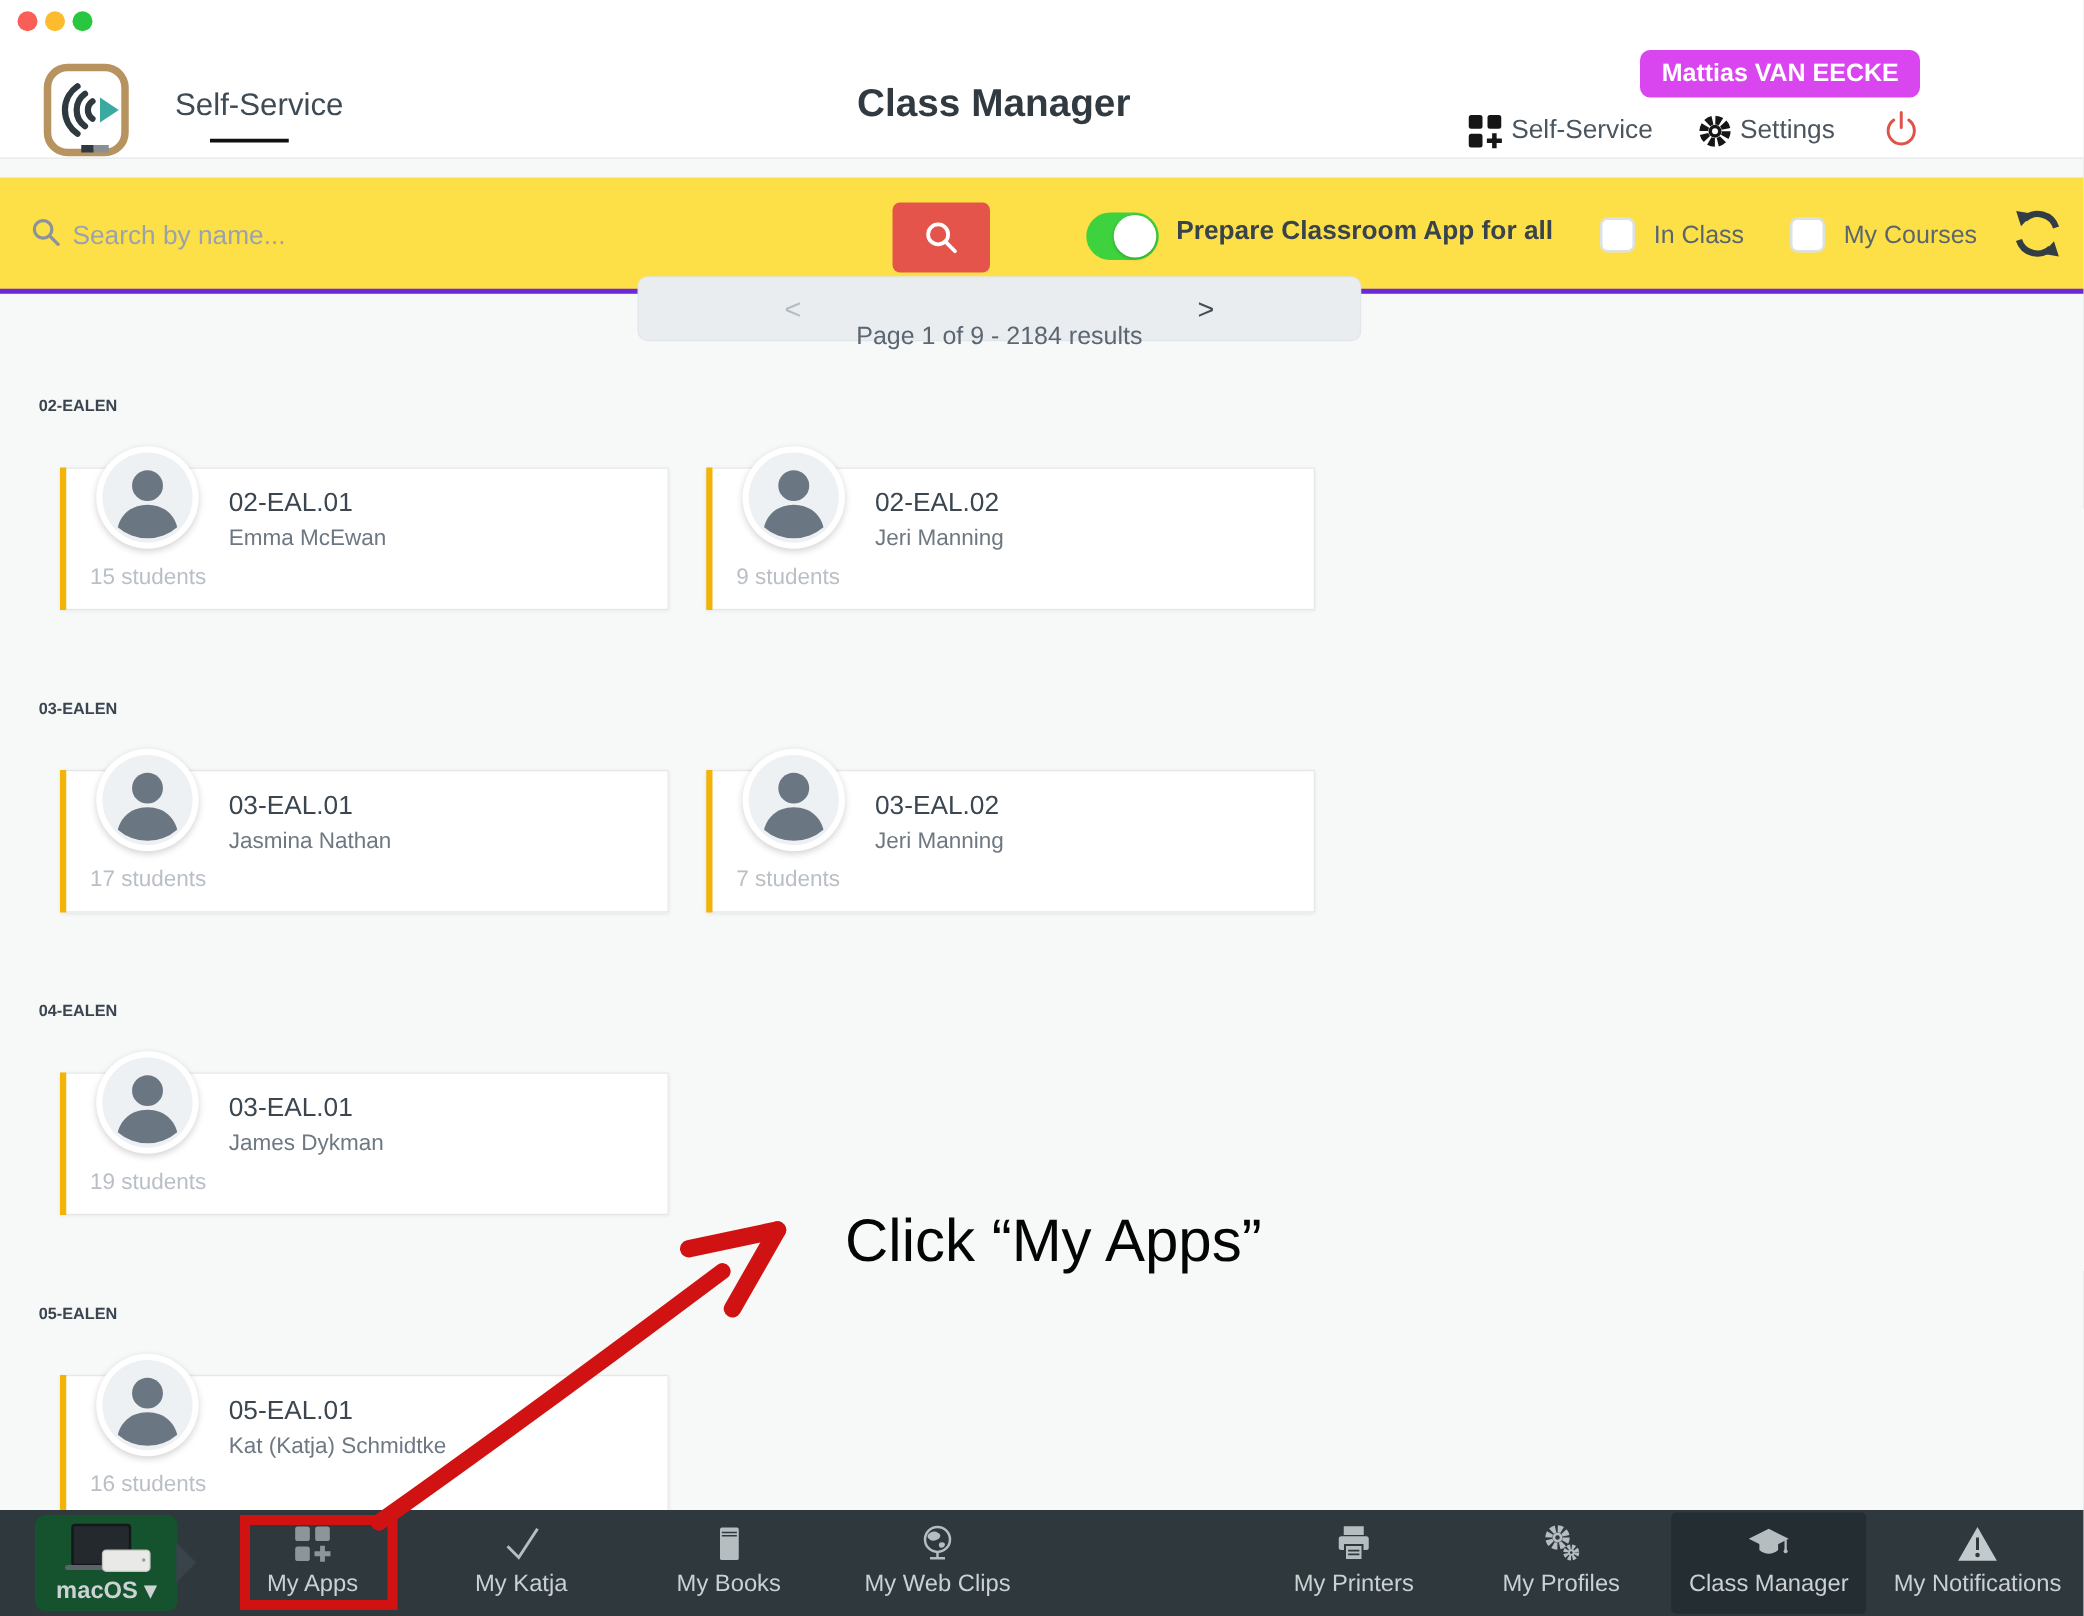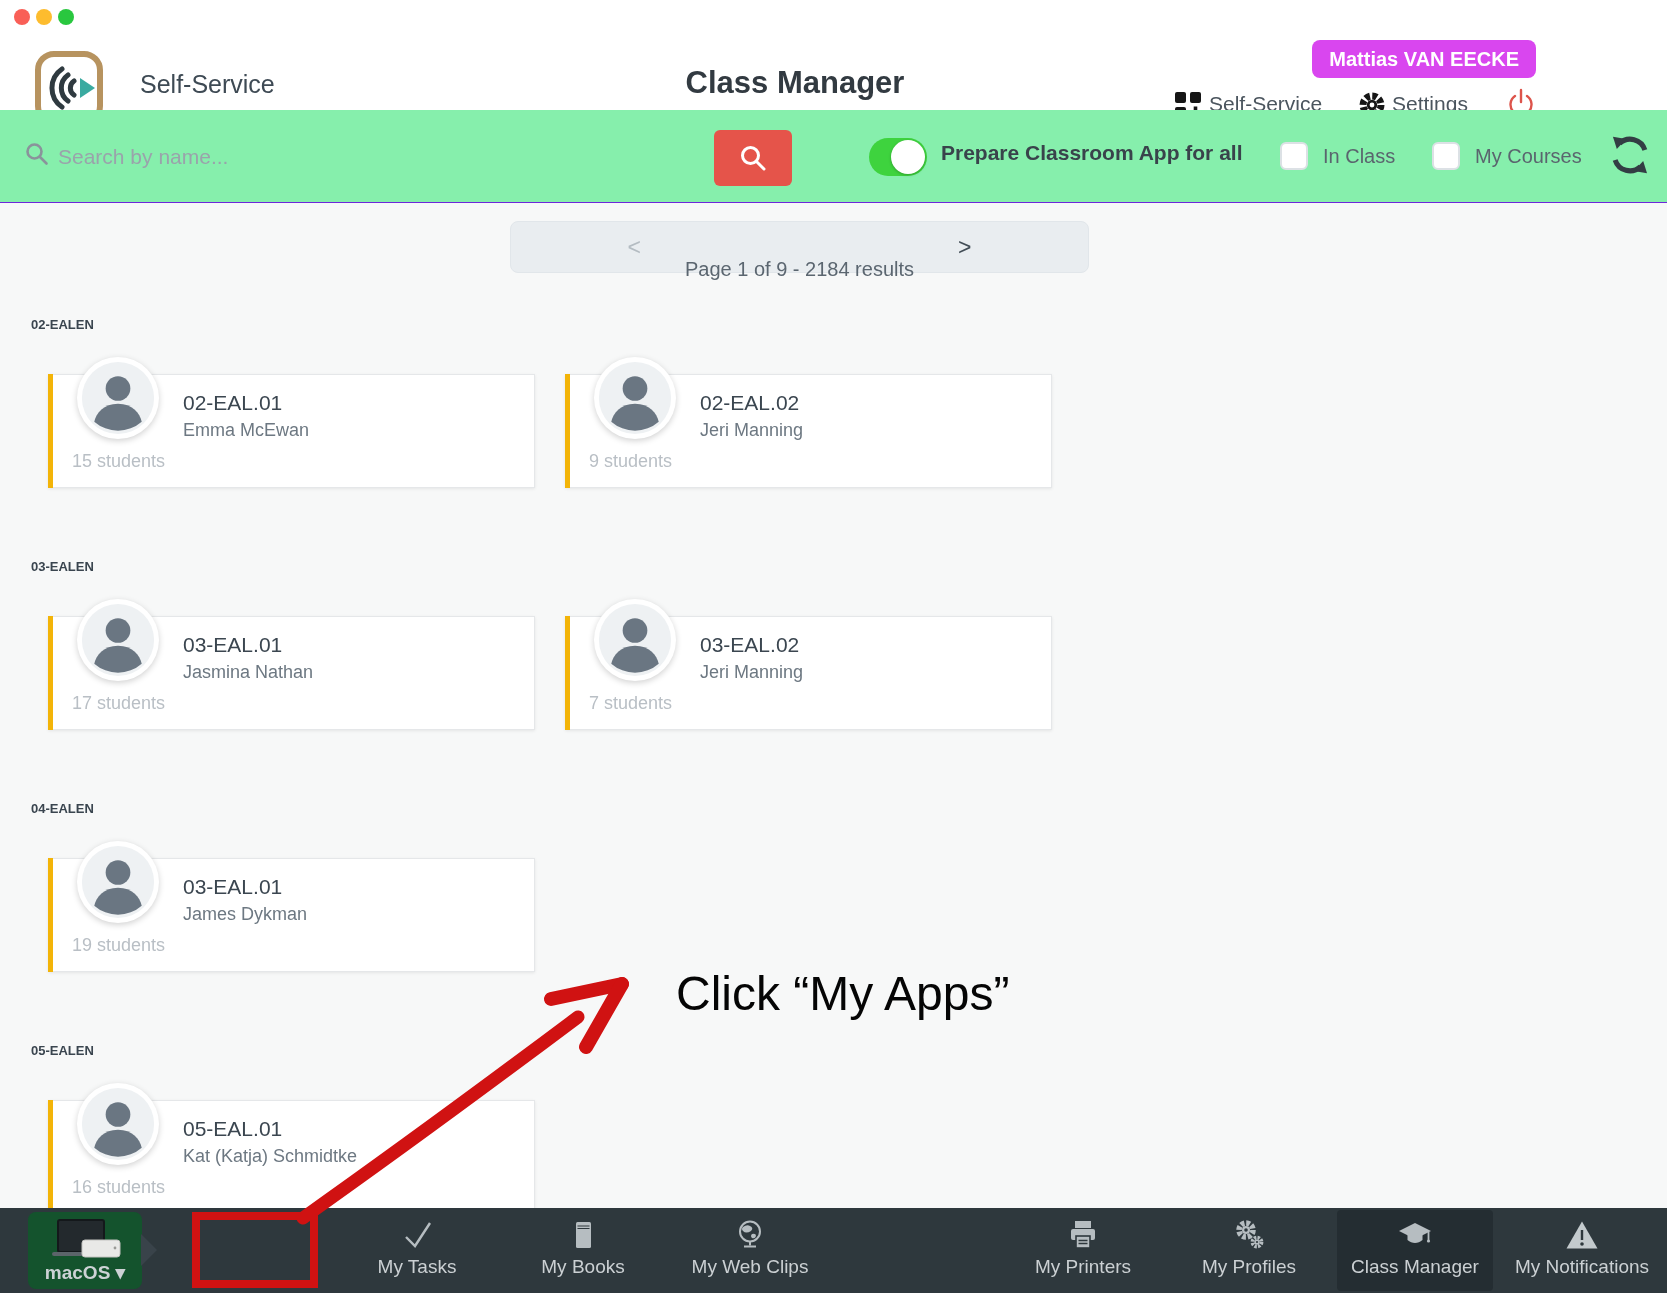--- a/index.html
+++ b/index.html
@@ -12,21 +12,21 @@
   .abs{position:absolute;}
   
   #header{position:absolute;top:0;left:0;width:100%;height:127px;background:#ffffff;border-bottom:1px solid #e4e6e8;}
   .tl{position:absolute;top:9px;width:16px;height:16px;border-radius:50%;}
   #app-title-left{position:absolute;left:140px;top:70px;font-size:25px;color:#3e4a54;}
   #title-underline{position:absolute;left:168px;top:111px;width:63px;height:3px;background:#111;}
   #page-title{position:absolute;left:795px;top:65px;transform:translateX(-50%);font-size:31px;font-weight:bold;color:#323a41;white-space:nowrap;}
   #user-badge{position:absolute;right:131px;top:40px;height:38px;line-height:38px;padding:0 17px;background:#d946ef;color:#fff;font-size:20px;font-weight:600;border-radius:8px;}
   .hdr-nav-label{position:absolute;top:92px;font-size:21px;color:#4b555e;white-space:nowrap;}
   
-  #search-row{position:absolute;top:110px;left:0;width:100%;height:93px;background:#86efac;border-bottom:1px solid #6d28d9;}
+  #search-row{position:absolute;top:142px;left:0;width:100%;height:93px;background:#fde047;border-bottom:4px solid #6d28d9;}
   #search-input{position:absolute;left:56px;top:30px;width:560px;height:34px;border:none;outline:none;font-size:21px;color:#41505b;background:transparent;font-family:"Liberation Sans",sans-serif;}
   #search-input::placeholder{color:#9aa3ab;}
   #search-button{position:absolute;left:714px;top:20px;width:78px;height:56px;background:#e5544a;border:none;border-radius:6px;cursor:pointer;display:flex;align-items:center;justify-content:center;}
   #prepare-toggle{position:absolute;left:869px;top:28px;width:58px;height:38px;border-radius:19px;background:#3ed33e;}
   #prepare-toggle .knob{position:absolute;right:2px;top:2px;width:34px;height:34px;border-radius:50%;background:#fff;box-shadow:0 1px 3px rgba(0,0,0,.25);}
   #prepare-label{position:absolute;left:941px;top:31px;font-size:21px;font-weight:bold;color:#39434b;white-space:nowrap;}
   .chk{position:absolute;top:32px;width:28px;height:28px;border:2px solid #dce1e5;border-radius:6px;background:#fff;}
   .chk-label{position:absolute;top:35px;font-size:20px;color:#5a656e;white-space:nowrap;}
   
   #pagination{position:absolute;left:510px;top:221px;width:579px;height:52px;background:#e9edf0;border:1px solid #e1e6ea;border-radius:8px;display:flex;align-items:center;justify-content:center;gap:44px;}
@@ -243,26 +243,35 @@
       <div class="pt"></div>
       <svg style="position:absolute;left:22px;top:6px;" width="72" height="44" viewBox="0 0 72 44">
         <rect x="8" y="2" width="46" height="32" rx="2" fill="#23292d" stroke="#14181b" stroke-width="2"></rect>
         <rect x="2" y="34" width="58" height="4" rx="2" fill="#5c646a"></rect>
         <rect x="32" y="22" width="38" height="17" rx="3" fill="#e9e9e7" stroke="#c4c4c1" stroke-width="1"></rect>
         <circle cx="65" cy="30" r="1.4" fill="#9a9a96"></circle>
       </svg>
       <div class="os-label">macOS ▾</div>
     </div>
 
+    <div class="dock-item" style="left:175px;">
+      <svg width="32" height="32" viewBox="0 0 30 30">
+        <rect x="2" y="2" width="11" height="11" rx="2" fill="#8d959a"></rect>
+        <rect x="17" y="2" width="11" height="11" rx="2" fill="#8d959a"></rect>
+        <rect x="2" y="17" width="11" height="11" rx="2" fill="#8d959a"></rect>
+        <path d="M22.5 16.5 v12 M16.5 22.5 h12" stroke="#8d959a" stroke-width="3.6"></path>
+      </svg>
+      <div class="dock-label">My Apps</div>
+    </div>
 
     <div class="dock-item" style="left:342px;">
       <svg width="34" height="32" viewBox="0 0 34 32">
         <path d="M6 18 l9 9 L30 4" fill="none" stroke="#b6bdc1" stroke-width="2.4"></path>
       </svg>
-      <div class="dock-label">My Tasks</div>
+      <div class="dock-label">My Katja</div>
     </div>
 
     <div class="dock-item" style="left:508px;">
       <svg width="32" height="32" viewBox="0 0 32 32">
         <rect x="9" y="3" width="15" height="26" rx="1.5" fill="#b6bdc1"></rect>
         <path d="M10.5 7 h12 M10.5 9.5 h12" stroke="#2e383d" stroke-width="1.2"></path>
       </svg>
       <div class="dock-label">My Books</div>
     </div>
 

